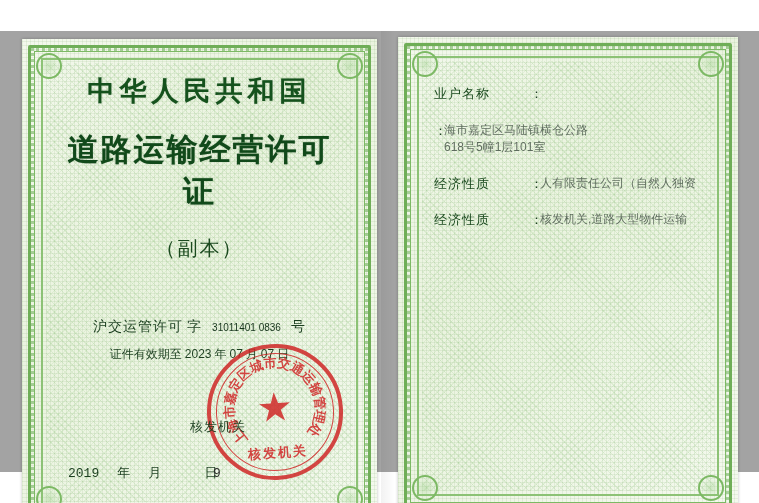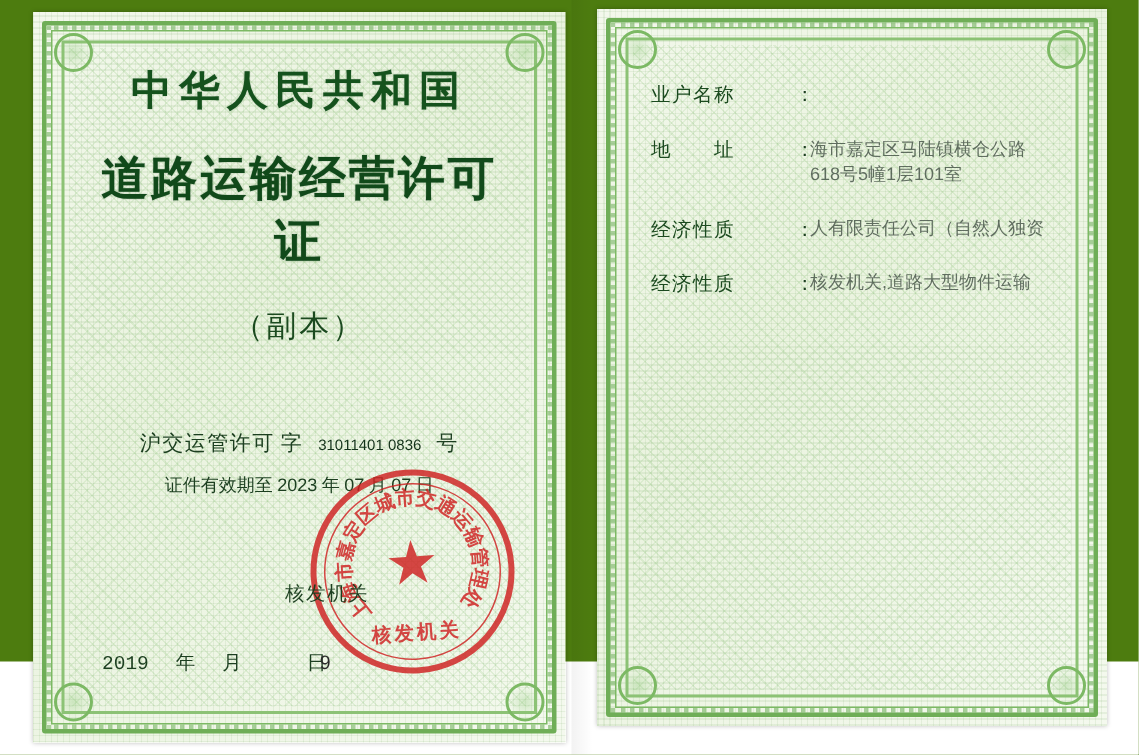--- a/index.html
+++ b/index.html
@@ -10,21 +10,22 @@
   body {
     width: 759px;
     height: 503px;
     font-family: "Liberation Sans", sans-serif;
     overflow: hidden;
   }
   .doc {
     position: relative;
     width: 759px;
     height: 441px;
-    background: #4d7c0f;
+    background: #a3a3a3;
+    margin-top: 31px;
   }
 
   
   .page {
     position: absolute;
     top: 8px;
     height: 487px;
     background:
       repeating-linear-gradient(0deg, rgba(90,150,70,0.10) 0px, rgba(90,150,70,0.10) 1px, rgba(255,255,255,0) 1px, rgba(255,255,255,0) 4px),
       repeating-linear-gradient(90deg, rgba(90,150,70,0.10) 0px, rgba(90,150,70,0.10) 1px, rgba(255,255,255,0) 1px, rgba(255,255,255,0) 4px),
@@ -344,21 +345,20 @@
     <div class="corner br"></div>
 
     <div class="right-content">
 
       <div class="field-row">
         <span class="field-label">业户名称</span>
         <span class="field-colon">：</span>
       </div>
 
       <div class="field-row">
-        <span class="field-label">地　　址</span>
         <span class="field-colon">：</span>
         <span class="field-value">
           <span class="l2">海市嘉定区马陆镇横仓公路</span>
           <span class="l2">618号5幢1层101室</span>
         </span>
       </div>
 
       <div class="field-row">
         <span class="field-label">经济性质</span>
         <span class="field-colon">：</span>

